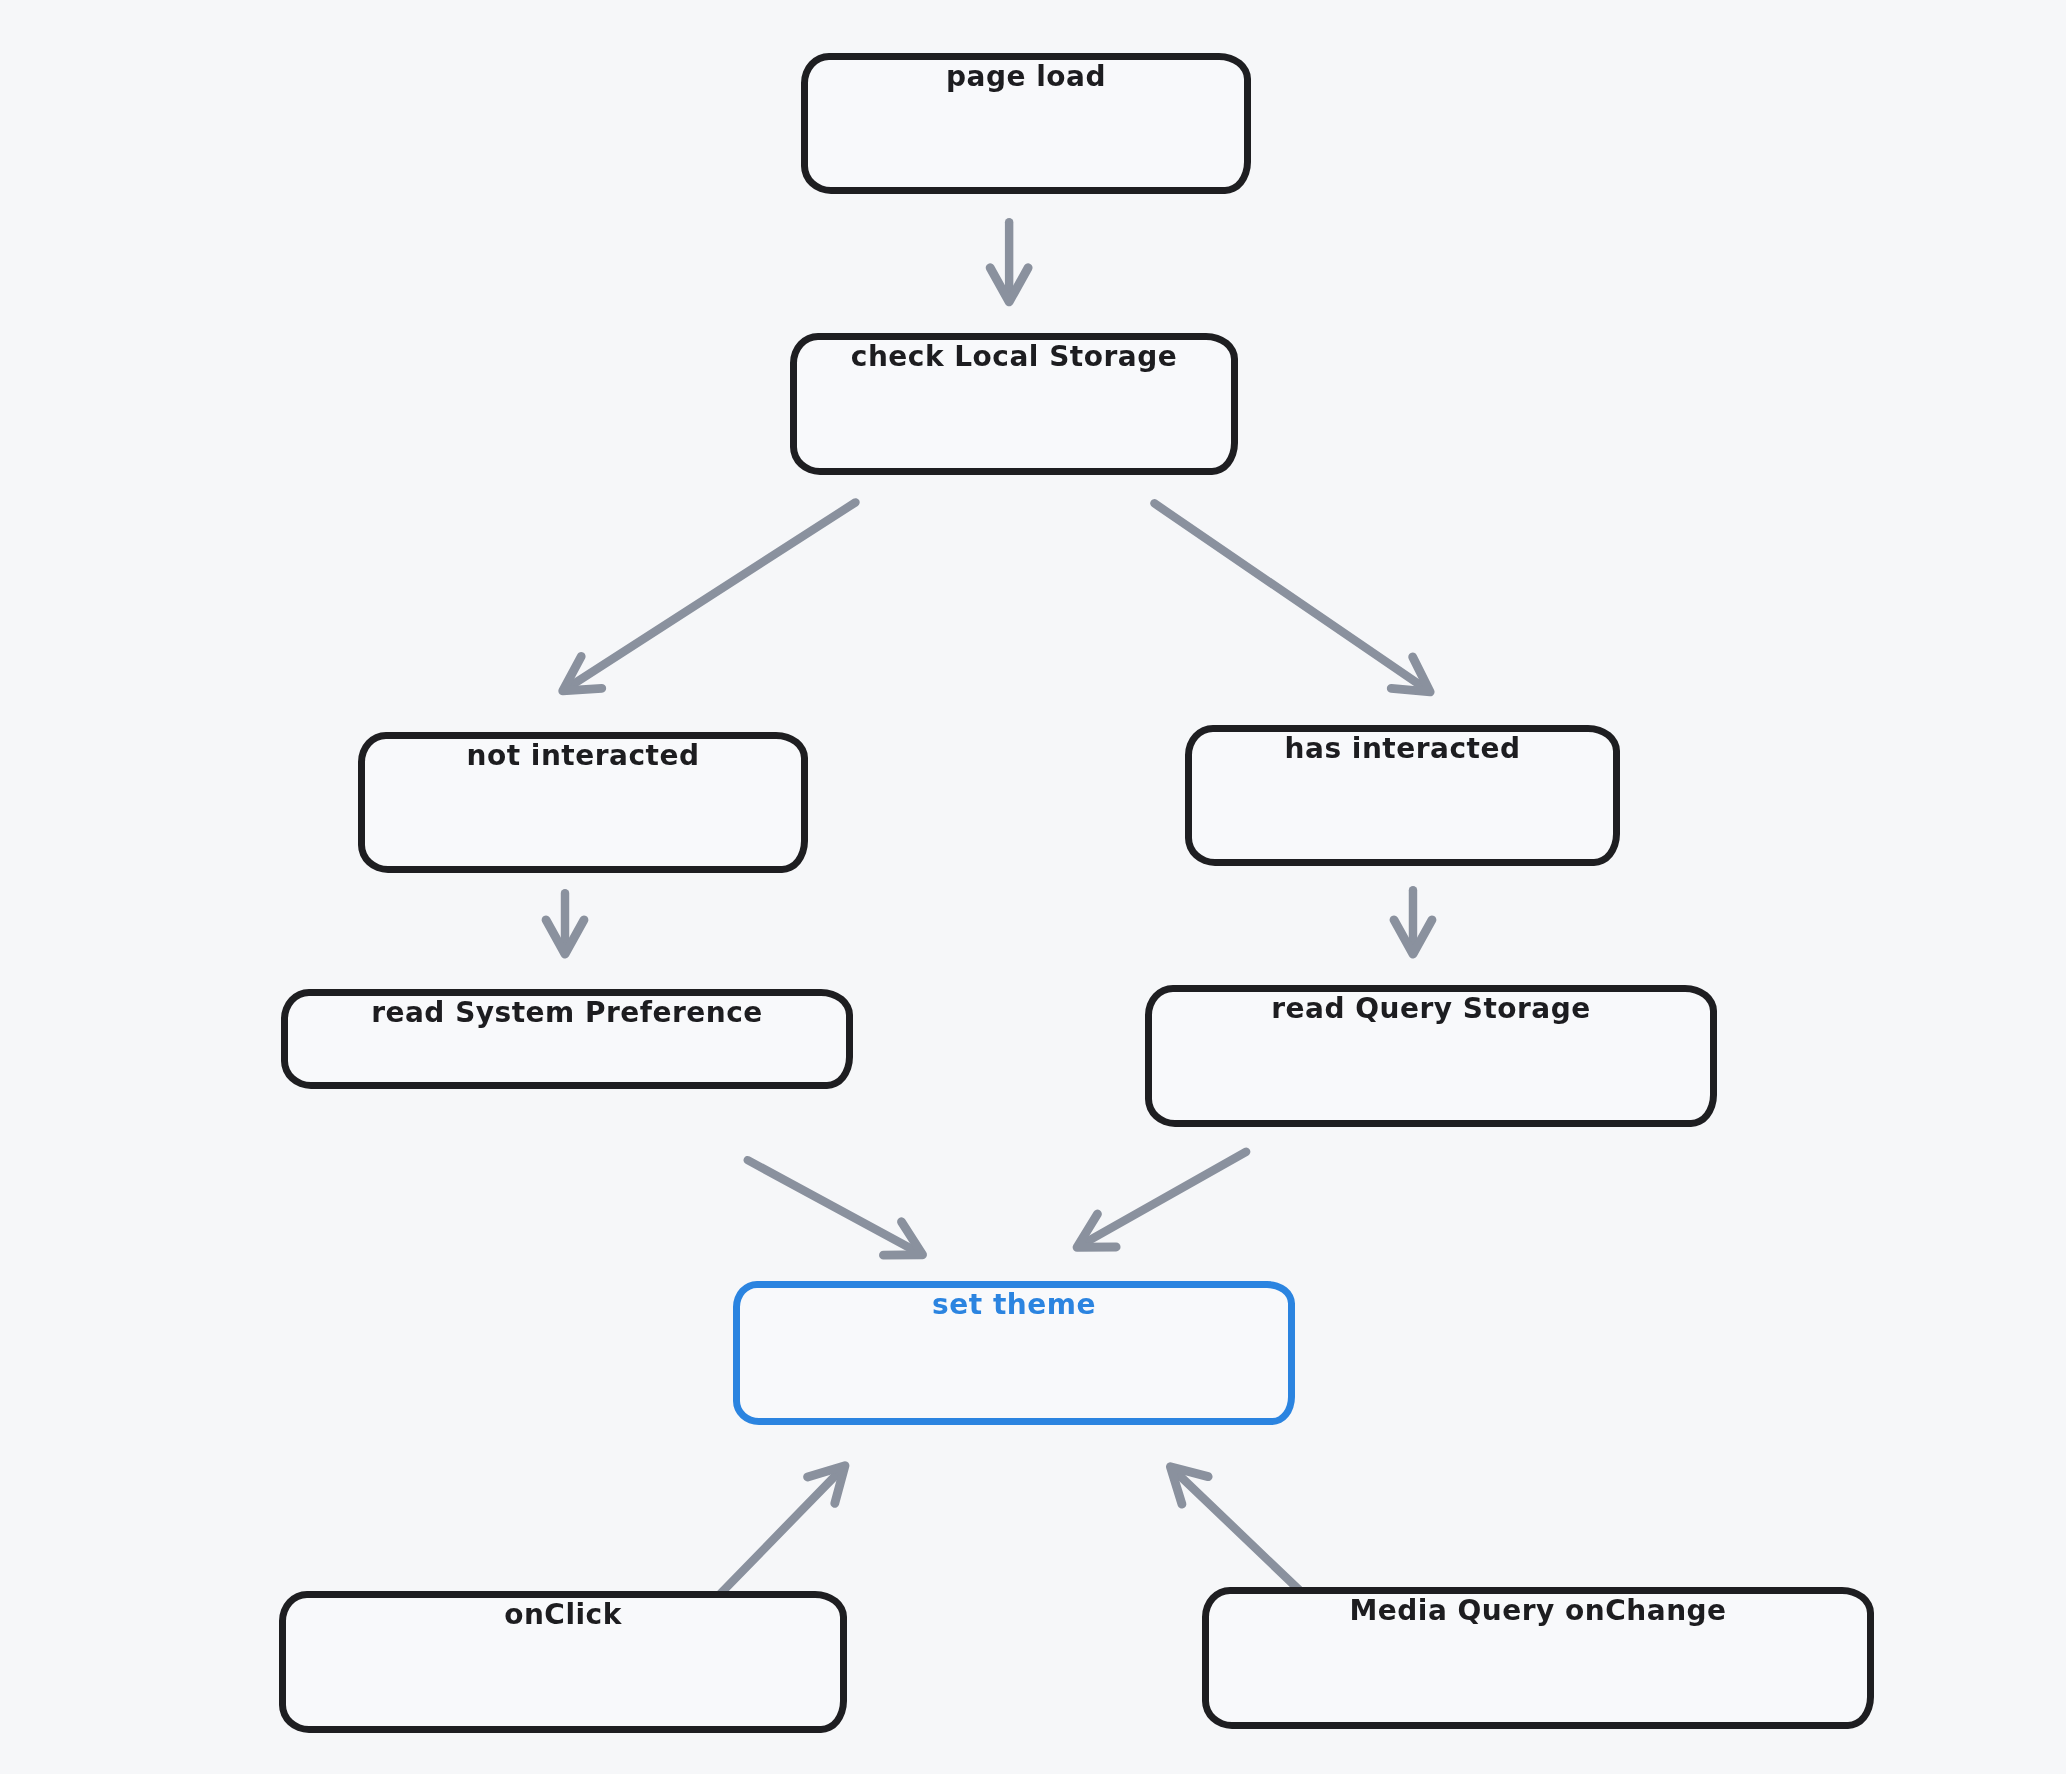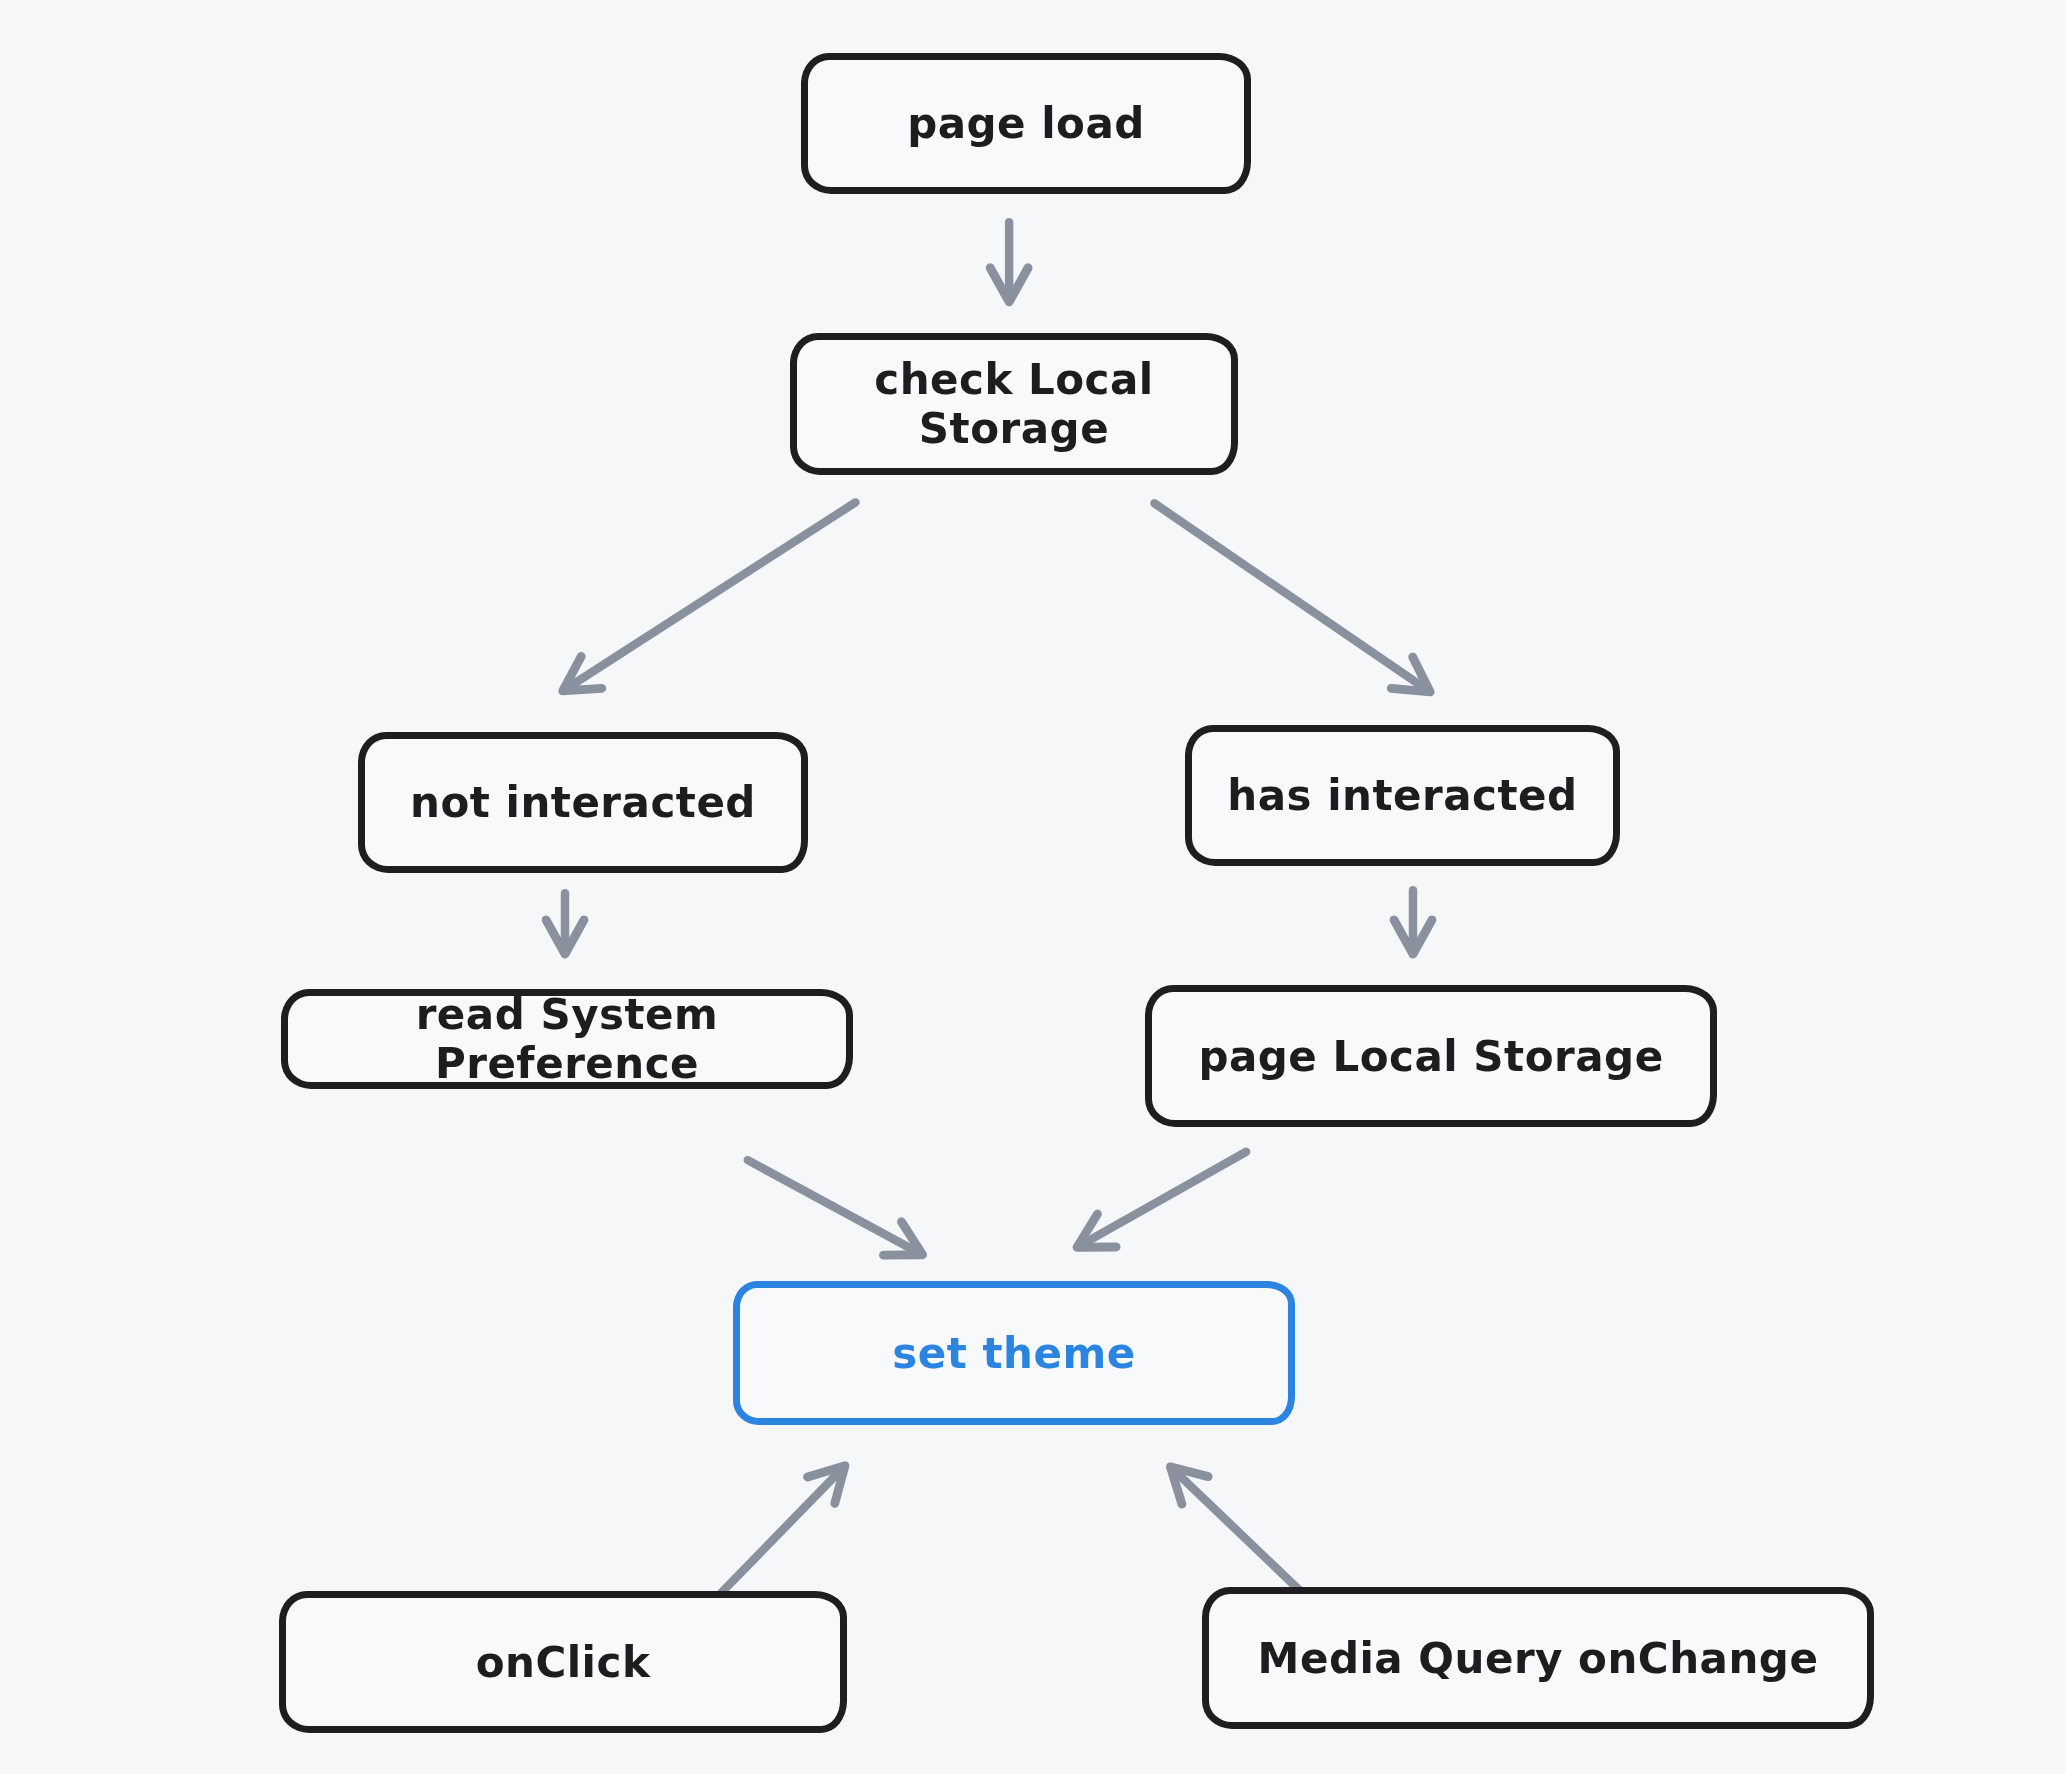--- a/index.html
+++ b/index.html
@@ -21,24 +21,23 @@
     width: 2067px;
     height: 1775px;
   }
   .node {
     position: absolute;
     box-sizing: border-box;
     border: 7.5px solid #1e1e21;
     border-radius: 28px 32px 26px 30px / 30px 26px 32px 28px;
     background: #f8f9fb;
     display: flex;
-    align-items: center;
     justify-content: center;
     font-weight: 700;
-    font-size: 42px;
+    font-size: 28px;
     letter-spacing: 0.5px;
     color: #1d1d20;
     text-align: center;
   }
   .node.accent {
     border-color: #2b84e0;
     color: #2b84e0;
     border-radius: 24px 28px 22.5px 26px / 26px 22.5px 28px 24px;
   }
   
@@ -90,21 +89,21 @@
 
   <div class="node n-has-interacted">
     <span>has interacted</span>
   </div>
 
   <div class="node n-read-system-pref">
     <span>read System Preference</span>
   </div>
 
   <div class="node n-read-local-storage">
-    <span>page Local Storage</span>
+    <span>read Query Storage</span>
   </div>
 
   <div class="node accent n-set-theme">
     <span>set theme</span>
   </div>
 
   <div class="node n-onclick">
     <span>onClick</span>
   </div>
 

